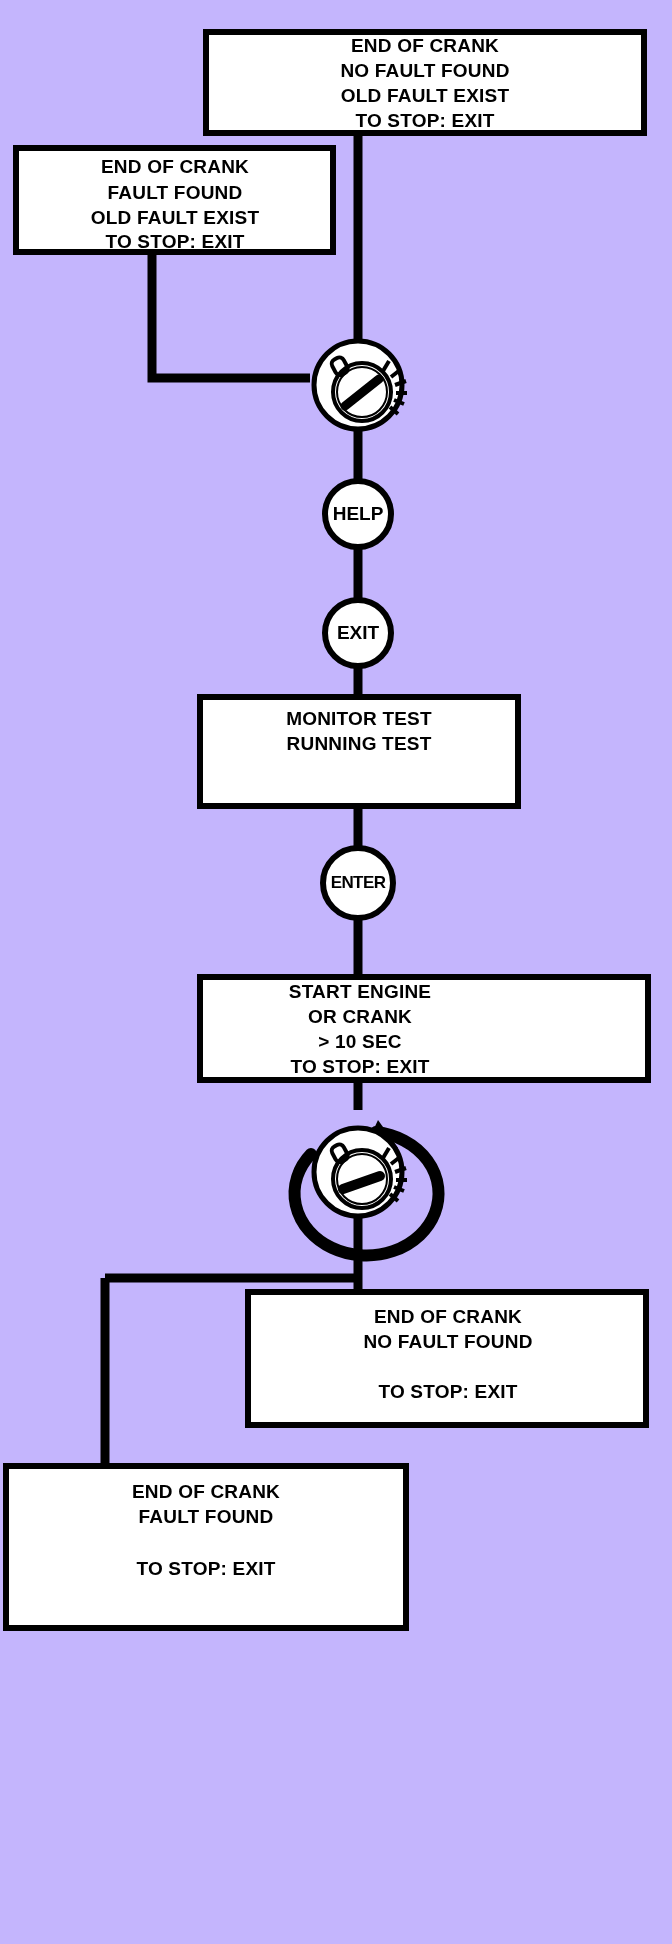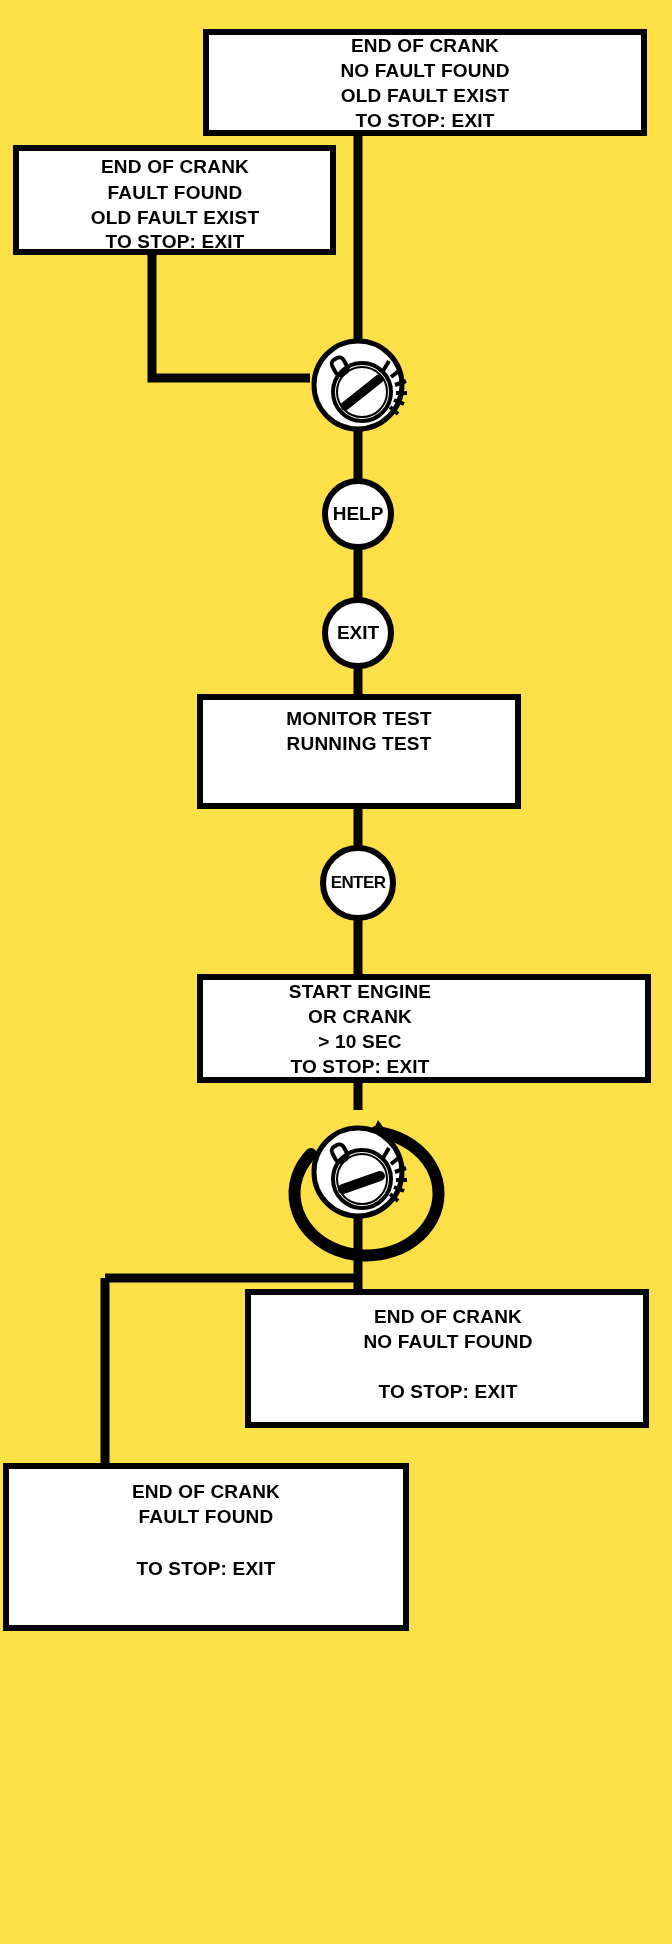--- a/index.html
+++ b/index.html
@@ -1,17 +1,17 @@
 <!DOCTYPE html>
 <html><head>
 <meta charset="utf-8">
 <style>
   html,body{margin:0;padding:0;background:#ffffff;}
   body{font-family:"Liberation Sans",sans-serif;}
-  #stage{position:relative;width:672px;height:1944px;background:#fde047;overflow:hidden;}
+  #stage{position:relative;width:672px;height:1944px;background:#c4b5fd;overflow:hidden;}
   svg{display:block;}
   .boxtext{
     font-family:"Liberation Sans",sans-serif;
     font-weight:bold;
     font-size:19px;
     letter-spacing:0.2px;
     fill:#000;
     text-anchor:middle;
     dominant-baseline:middle;
   }

